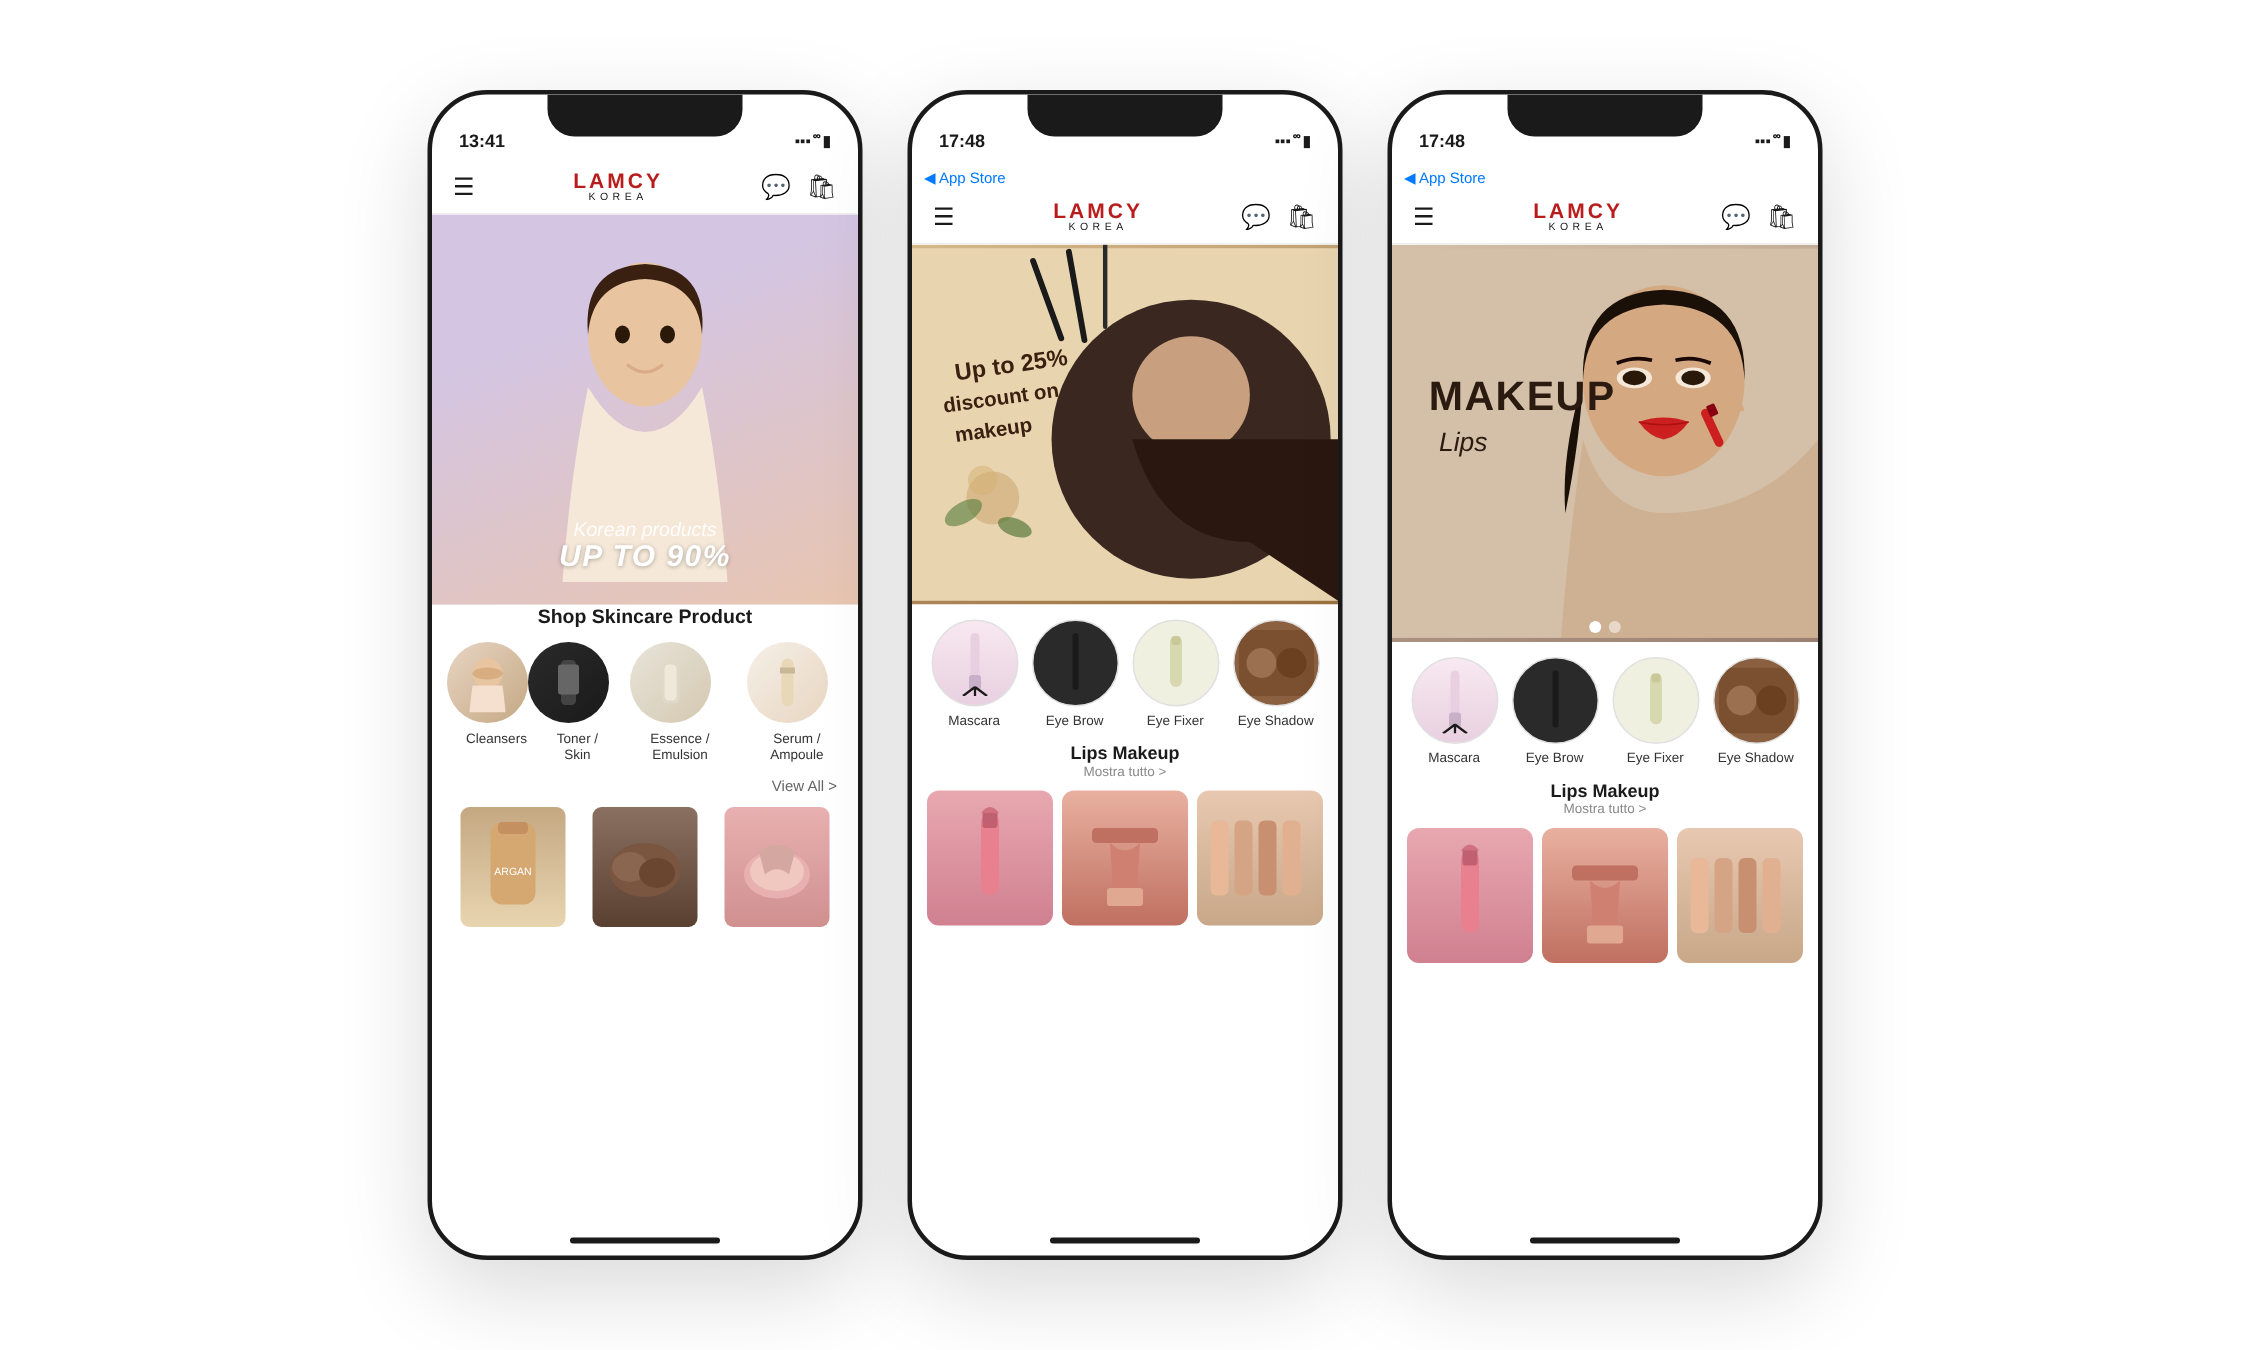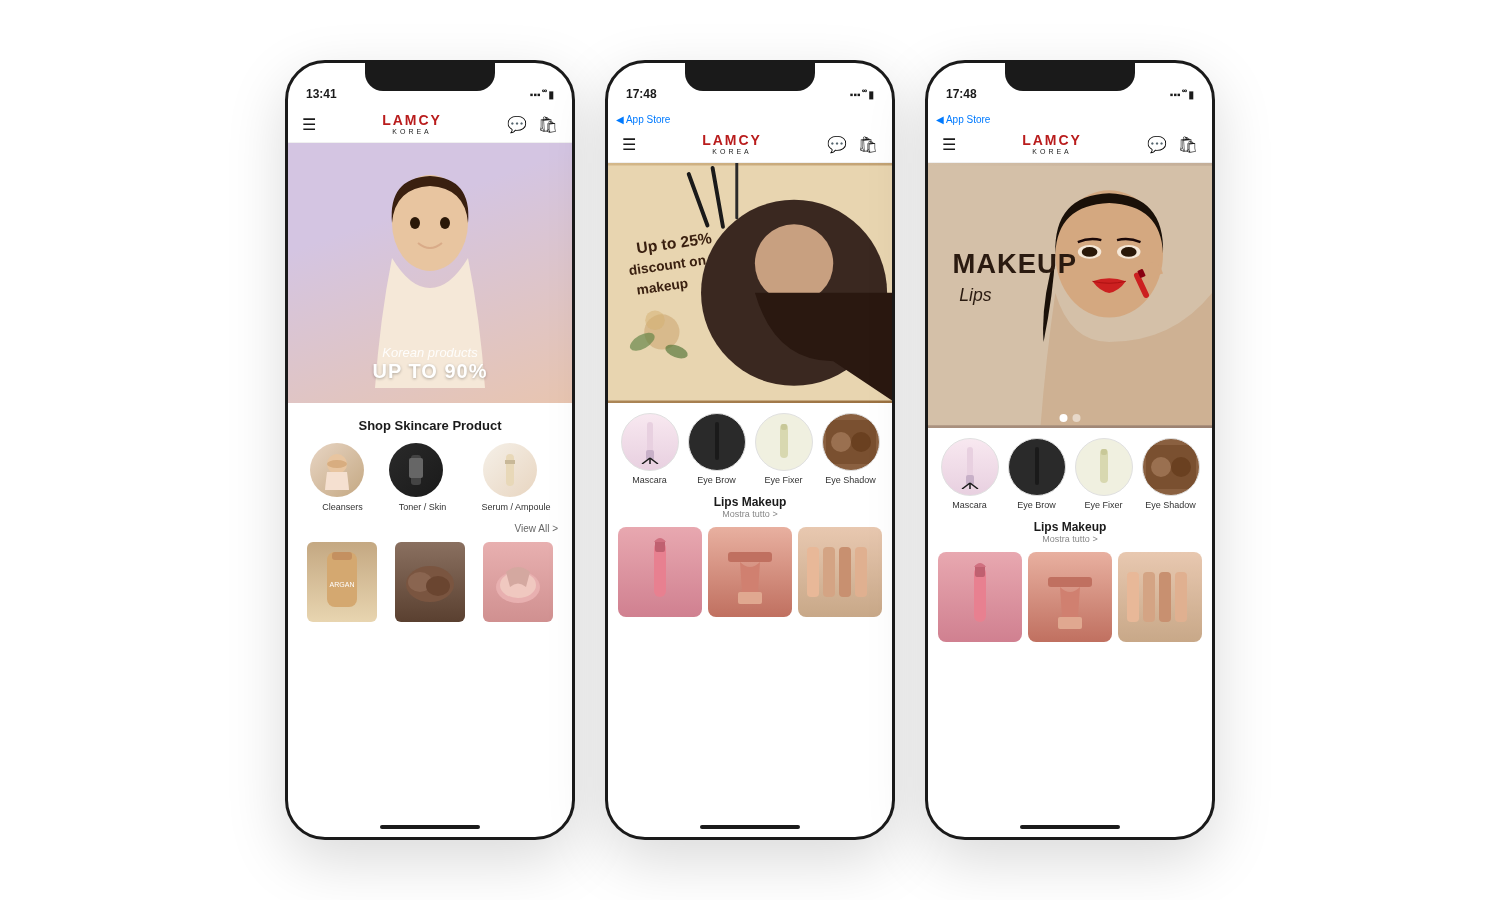--- a/index.html
+++ b/index.html
@@ -140,28 +140,29 @@
       font-style: italic;
       font-weight: 500;
     }
 
     .banner-promo-large {
       font-size: 20px;
       font-weight: 800;
       color: #ffffff;
       letter-spacing: 1px;
       text-shadow: 0 1px 3px rgba(0,0,0,0.3);
+      font-style: italic;
     }
 
     
     .section-title {
       font-size: 13px;
       font-weight: 600;
       text-align: center;
-      margin: 15px 0 10px;
+      margin: 0 0 10px;
       color: #1a1a1a;
     }
 
     .category-grid {
       display: flex;
       justify-content: space-around;
       padding: 0 10px;
       margin-bottom: 8px;
     }
 
@@ -432,20 +433,32 @@
               <svg width="40" height="40" viewBox="0 0 40 40">
                   <rect x="15" y="5" width="10" height="30" rx="3" fill="#444"></rect>
                   <rect x="13" y="8" width="14" height="20" rx="2" fill="#666"></rect>
                 </svg>
             </div>
           </div>
           <span class="category-label">Toner / Skin</span>
         </div>
         <div class="category-item">
           <div class="category-circle">
+            <div class="cat-img cat-img-3">
+              <svg width="40" height="40" viewBox="0 0 40 40">
+                  <rect x="14" y="6" width="12" height="28" rx="4" fill="#e0d8c8"></rect>
+                  <rect x="16" y="8" width="8" height="24" rx="3" fill="#f0e8d8"></rect>
+                </svg>
+            </div>
+          </div>
+          <span class="category-label">Essence /
+Emulsion</span>
+        </div>
+        <div class="category-item">
+          <div class="category-circle">
             <div class="cat-img cat-img-4">
               <svg width="40" height="40" viewBox="0 0 40 40">
                   <rect x="16" y="4" width="8" height="32" rx="4" fill="#e8d8b8"></rect>
                   <rect x="15" y="10" width="10" height="4" fill="#c8b898"></rect>
                 </svg>
             </div>
           </div>
           <span class="category-label">Serum /
 Ampoule</span>
         </div>

